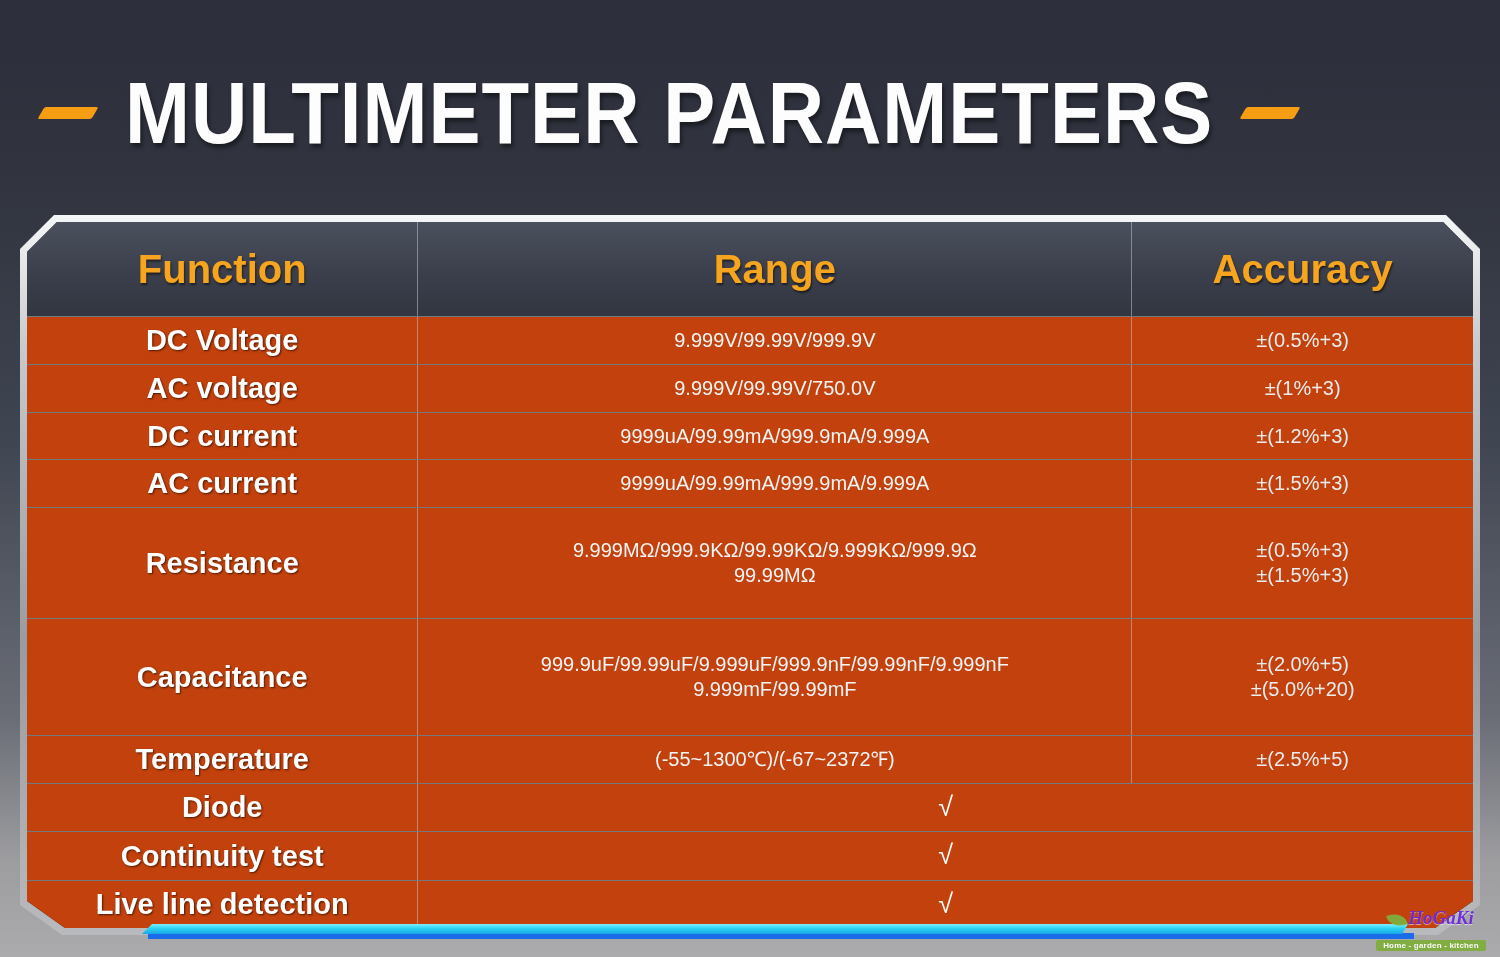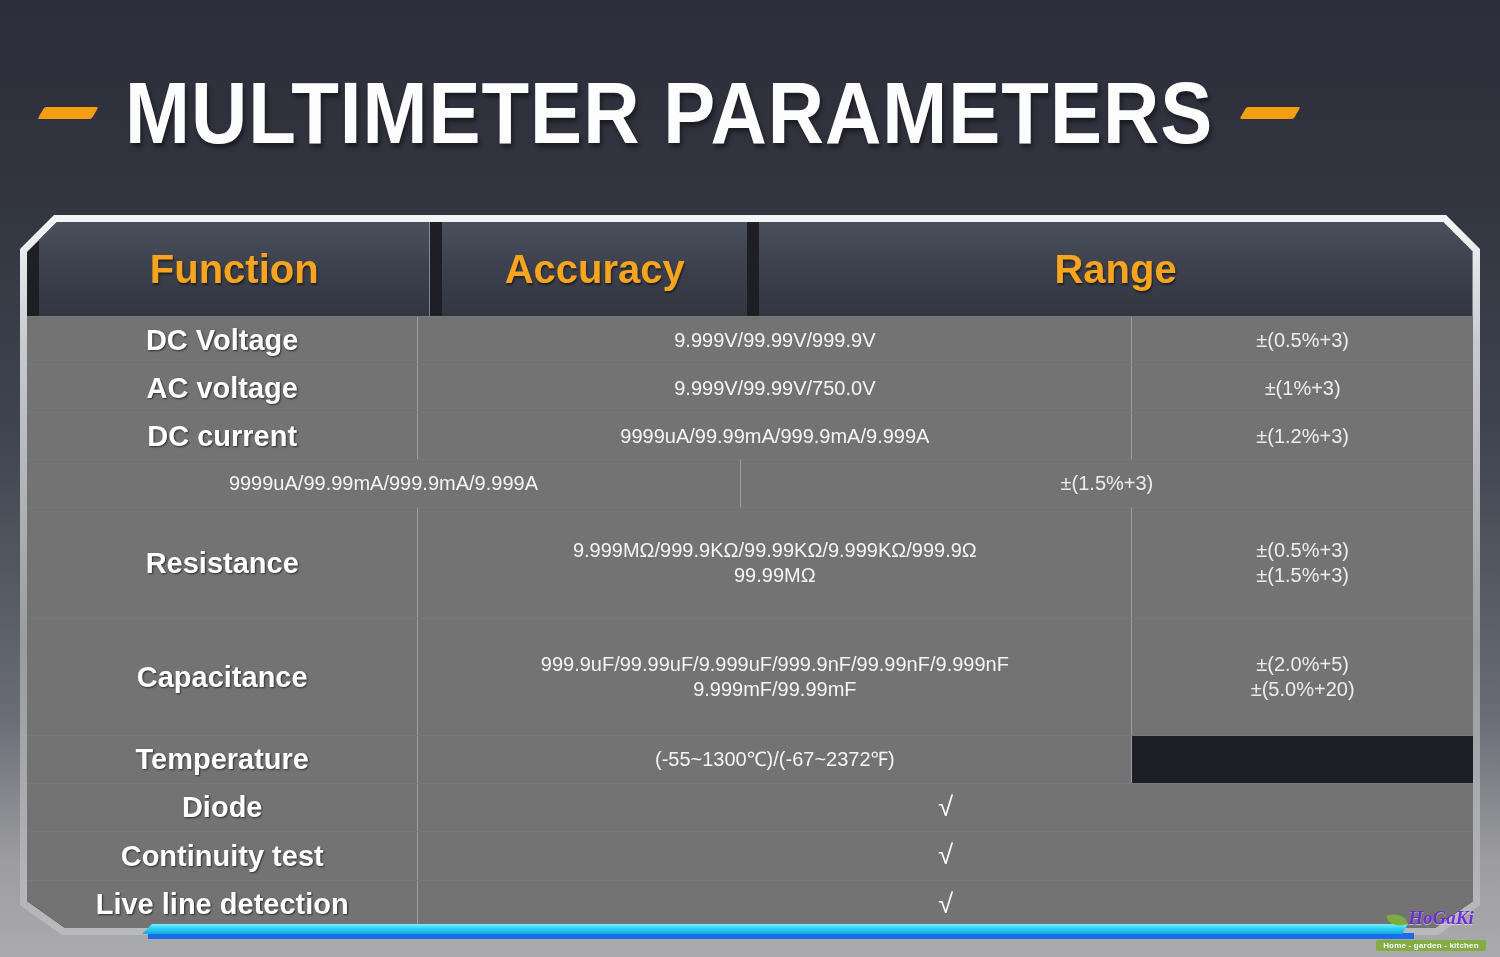--- a/index.html
+++ b/index.html
@@ -41,27 +41,26 @@
       repeating-linear-gradient(135deg, rgba(255,255,255,0.055) 0 3px, rgba(255,255,255,0) 3px 8px),
       repeating-linear-gradient(45deg, rgba(0,0,0,0.25) 0 4px, rgba(0,0,0,0) 4px 9px);
   }
   
   .tbl{position:absolute;left:0;top:0;right:0;bottom:0;display:flex;flex-direction:column;}
   .row{display:flex;border-top:1px solid rgba(188,194,204,0.55);}
   .row.hdr{border-top:none;}
   .cell{
     display:flex;align-items:center;justify-content:center;flex-direction:column;
     color:#f2f3f4;text-align:center;line-height:1.25;
-    background:#737373;
+    background:#c2410c;
   }
   .hdr .cell{
     background:linear-gradient(180deg,#4b505e 0%,#3b3f4b 55%,#323641 100%);
     color:#F7A41E;font-size:40px;font-weight:700;
     text-shadow:1px 2px 2px rgba(0,0,0,.5);
-    margin-left:12px;
   }
   .c-fn{width:27%;border-right:1px solid rgba(188,194,204,0.55);}
   .c-rg{width:49.3%;}
   .c-rg.v{border-right:1px solid rgba(188,194,204,0.55);}
   .c-ac{flex:1;}
   .c-merged{flex:1;}
   .fn-text{font-size:29px;font-weight:700;color:#fff;text-shadow:1px 1px 2px rgba(0,0,0,.6);}
   .rg-text{font-size:20px;font-weight:400;color:#f4f4f4;}
   .ac-text{font-size:20px;font-weight:300;color:#ececec;}
   .check{font-size:27px;font-weight:400;color:#fff;}
@@ -97,22 +96,22 @@
   <span class="title-text">MULTIMETER PARAMETERS</span>
   <span class="title-dash"></span>
 </div>
 
 <div class="frame">
   <div class="frame-inner">
     <div class="tbl">
 
       <div class="row hdr" style="height:94px">
         <div class="cell tex c-fn">Function</div>
+        <div class="cell tex c-rg v">Range</div>
         <div class="cell tex c-ac">Accuracy</div>
-        <div class="cell tex c-rg v">Range</div>
       </div>
 
       <div class="row" style="height:47px">
         <div class="cell tex c-fn">
             <span class="fn-text">DC Voltage</span>
           </div>
         <div class="cell tex c-rg v">
             <span class="rg-text">9.999V/99.99V/999.9V</span>
           </div>
         <div class="cell tex c-ac">
@@ -138,20 +137,23 @@
           </div>
         <div class="cell tex c-rg v">
             <span class="rg-text">9999uA/99.99mA/999.9mA/9.999A</span>
           </div>
         <div class="cell tex c-ac">
             <span class="ac-text">±(1.2%+3)</span>
           </div>
       </div>
 
       <div class="row" style="height:47px">
+        <div class="cell tex c-fn">
+            <span class="fn-text">AC current</span>
+          </div>
         <div class="cell tex c-rg v">
             <span class="rg-text">9999uA/99.99mA/999.9mA/9.999A</span>
           </div>
         <div class="cell tex c-ac">
             <span class="ac-text">±(1.5%+3)</span>
           </div>
       </div>
 
       <div class="row" style="height:110px">
         <div class="cell tex c-fn">
@@ -180,20 +182,23 @@
           <span class="ac-text">±(5.0%+20)</span>
         </div>
       </div>
 
       <div class="row" style="height:47px">
         <div class="cell tex c-fn">
             <span class="fn-text">Temperature</span>
           </div>
         <div class="cell tex c-rg v">
             <span class="rg-text">(-55~1300℃)/(-67~2372℉)</span>
+          </div>
+        <div class="cell tex c-ac">
+            <span class="ac-text">±(2.5%+5)</span>
           </div>
       </div>
 
       <div class="row" style="height:47px">
         <div class="cell tex c-fn">
             <span class="fn-text">Diode</span>
           </div>
         <div class="cell tex c-merged">
             <span class="check">√</span>
           </div>

